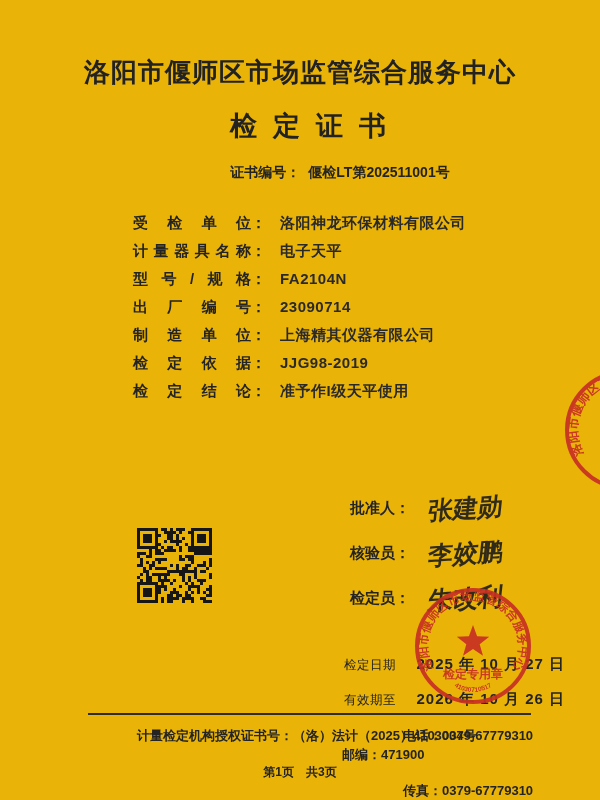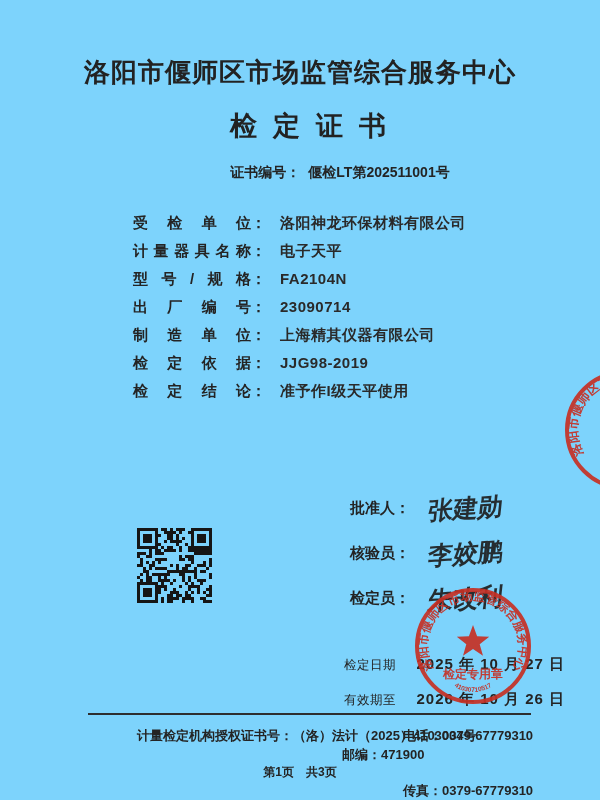--- a/index.html
+++ b/index.html
@@ -1,18 +1,18 @@
 <!DOCTYPE html>
 <html style="--seal-color: #c62f23;"><head>
 <meta charset="utf-8">
 <style>
   html,body{margin:0;padding:0;background:#ffffff;}
   #page{
     position:relative;width:600px;height:800px;overflow:hidden;
-    background:#7dd3fc;color:#1f1f1f;
+    background:#eab308;color:#1f1f1f;
     font-family:"Liberation Sans","DejaVu Sans",sans-serif;
   }
   .org-title{
     position:absolute;top:55px;left:0;width:100%;text-align:center;
     font-size:26px;font-weight:700;letter-spacing:1px;color:#222;
   }
   .cert-title{
     position:absolute;top:108px;left:0;width:100%;text-align:center;
     font-size:27px;font-weight:700;letter-spacing:16px;padding-left:32px;box-sizing:border-box;color:#222;
   }

